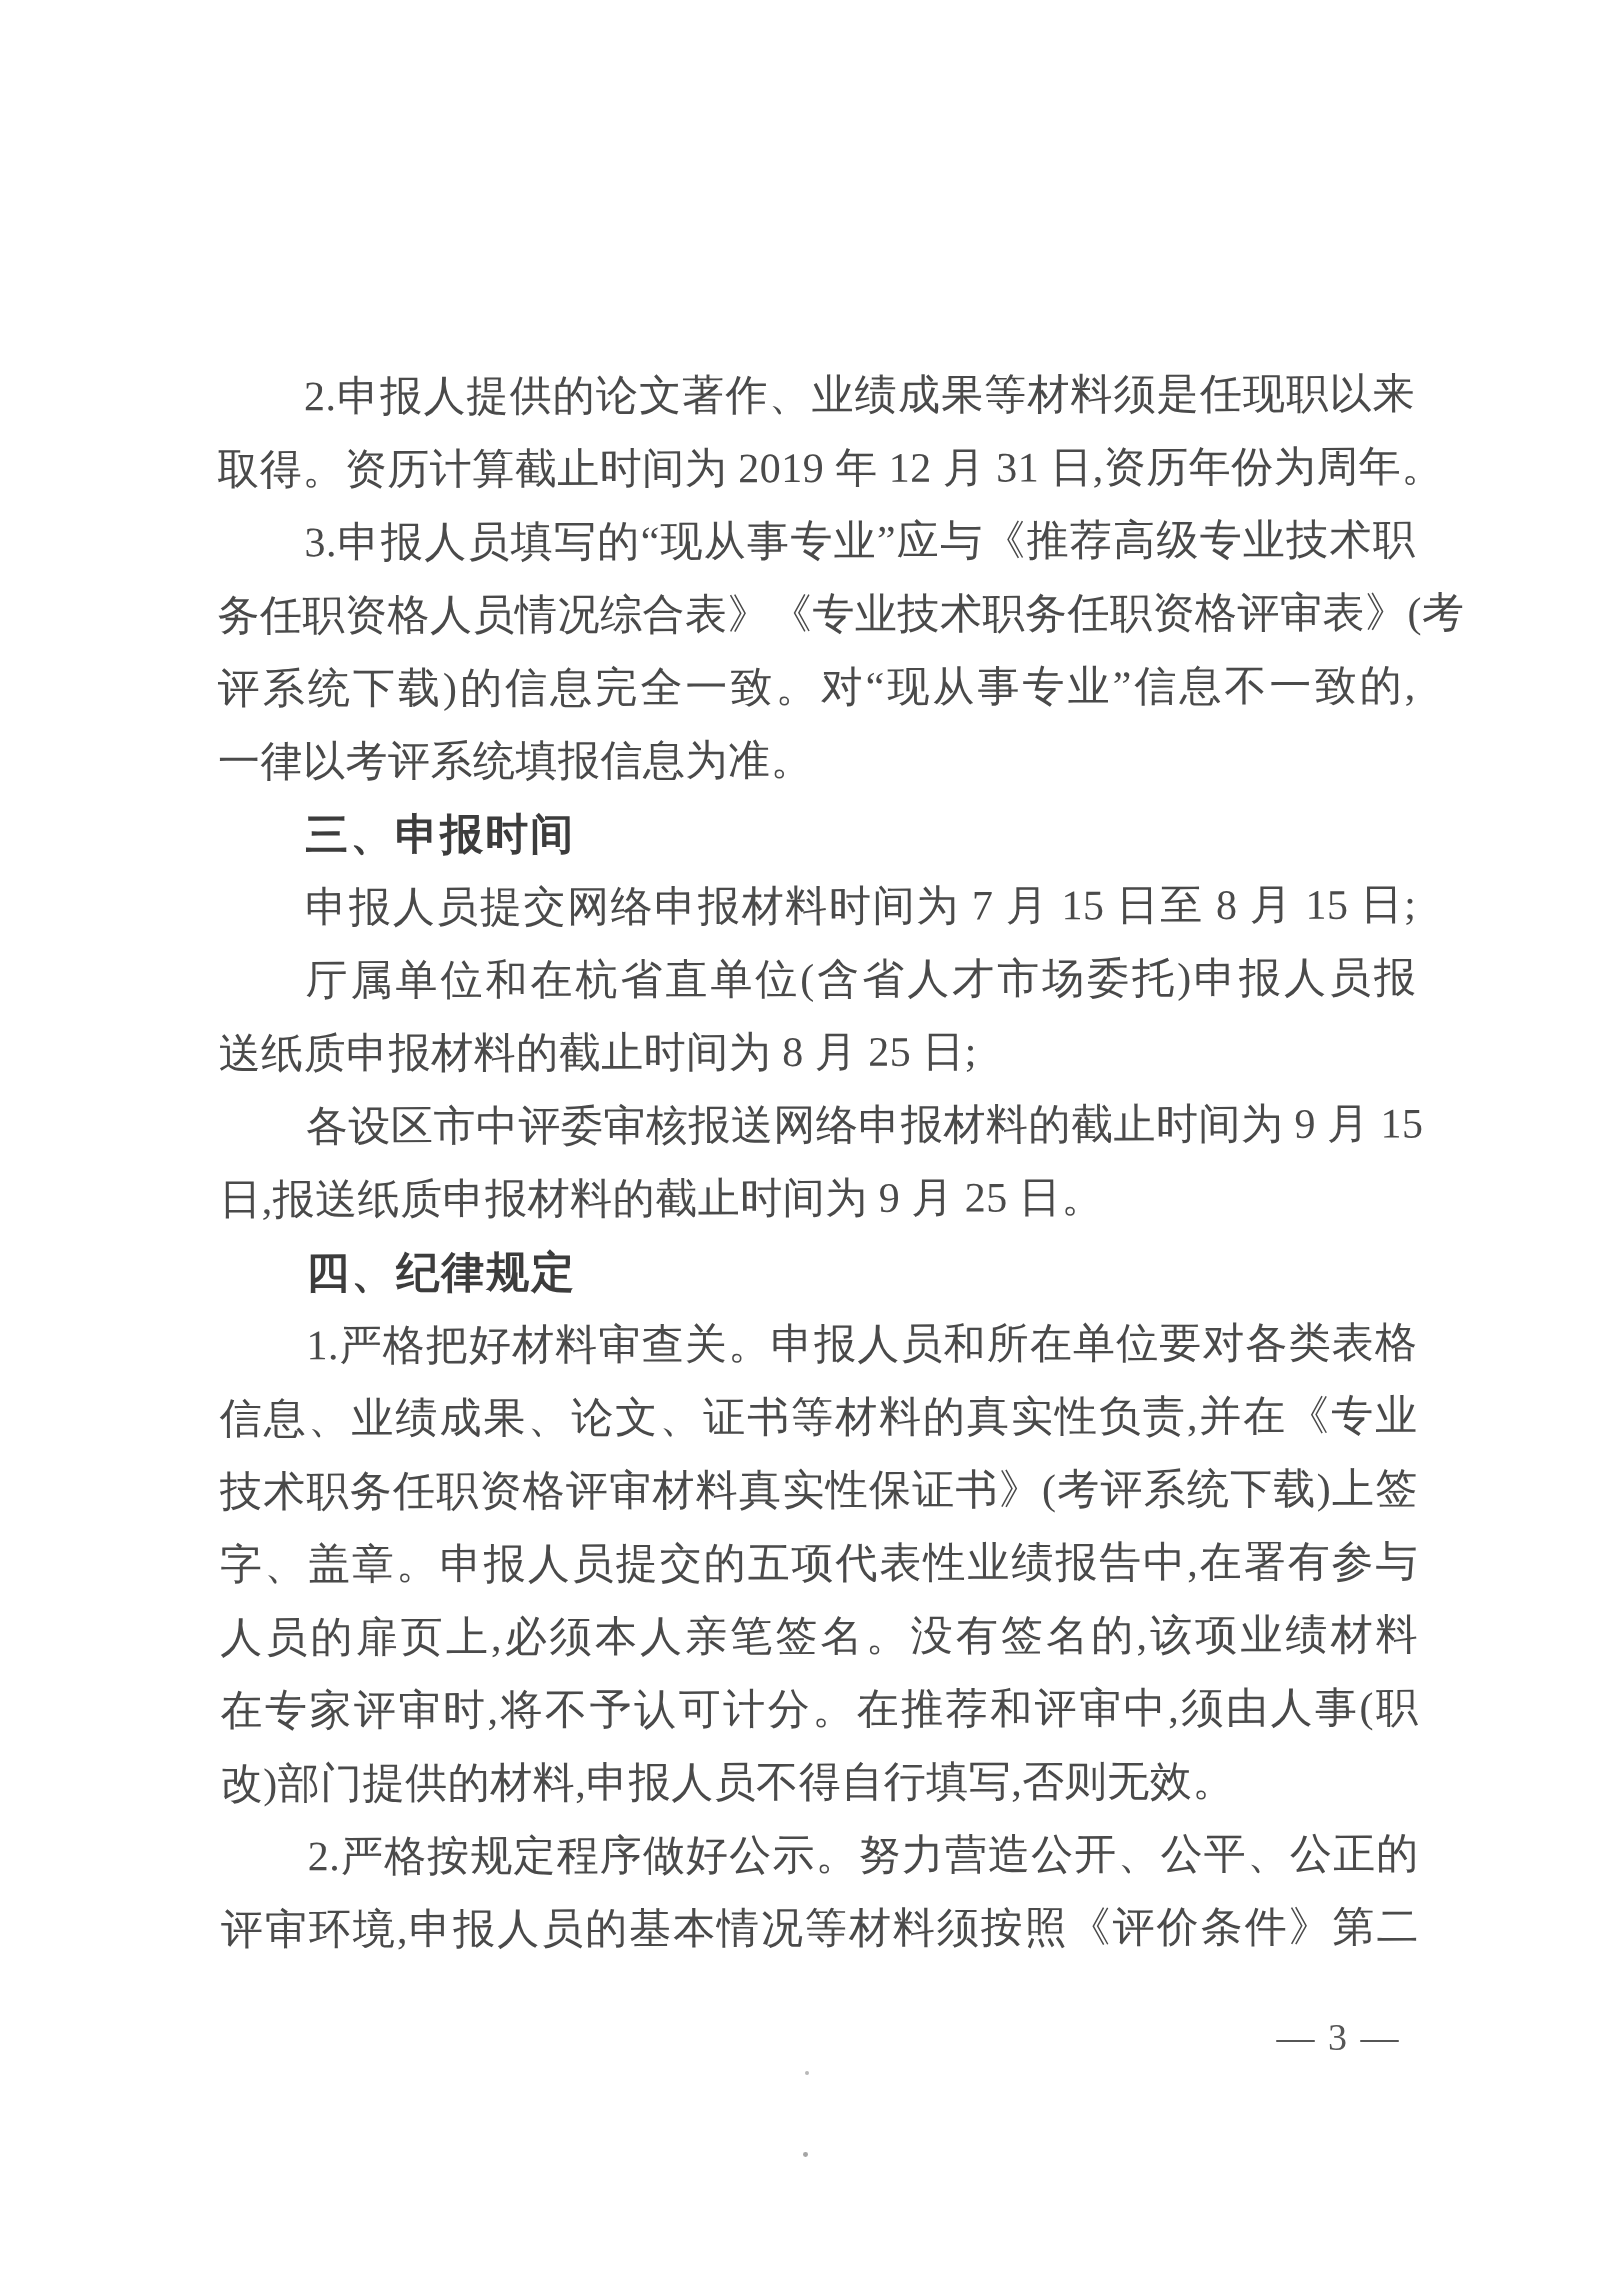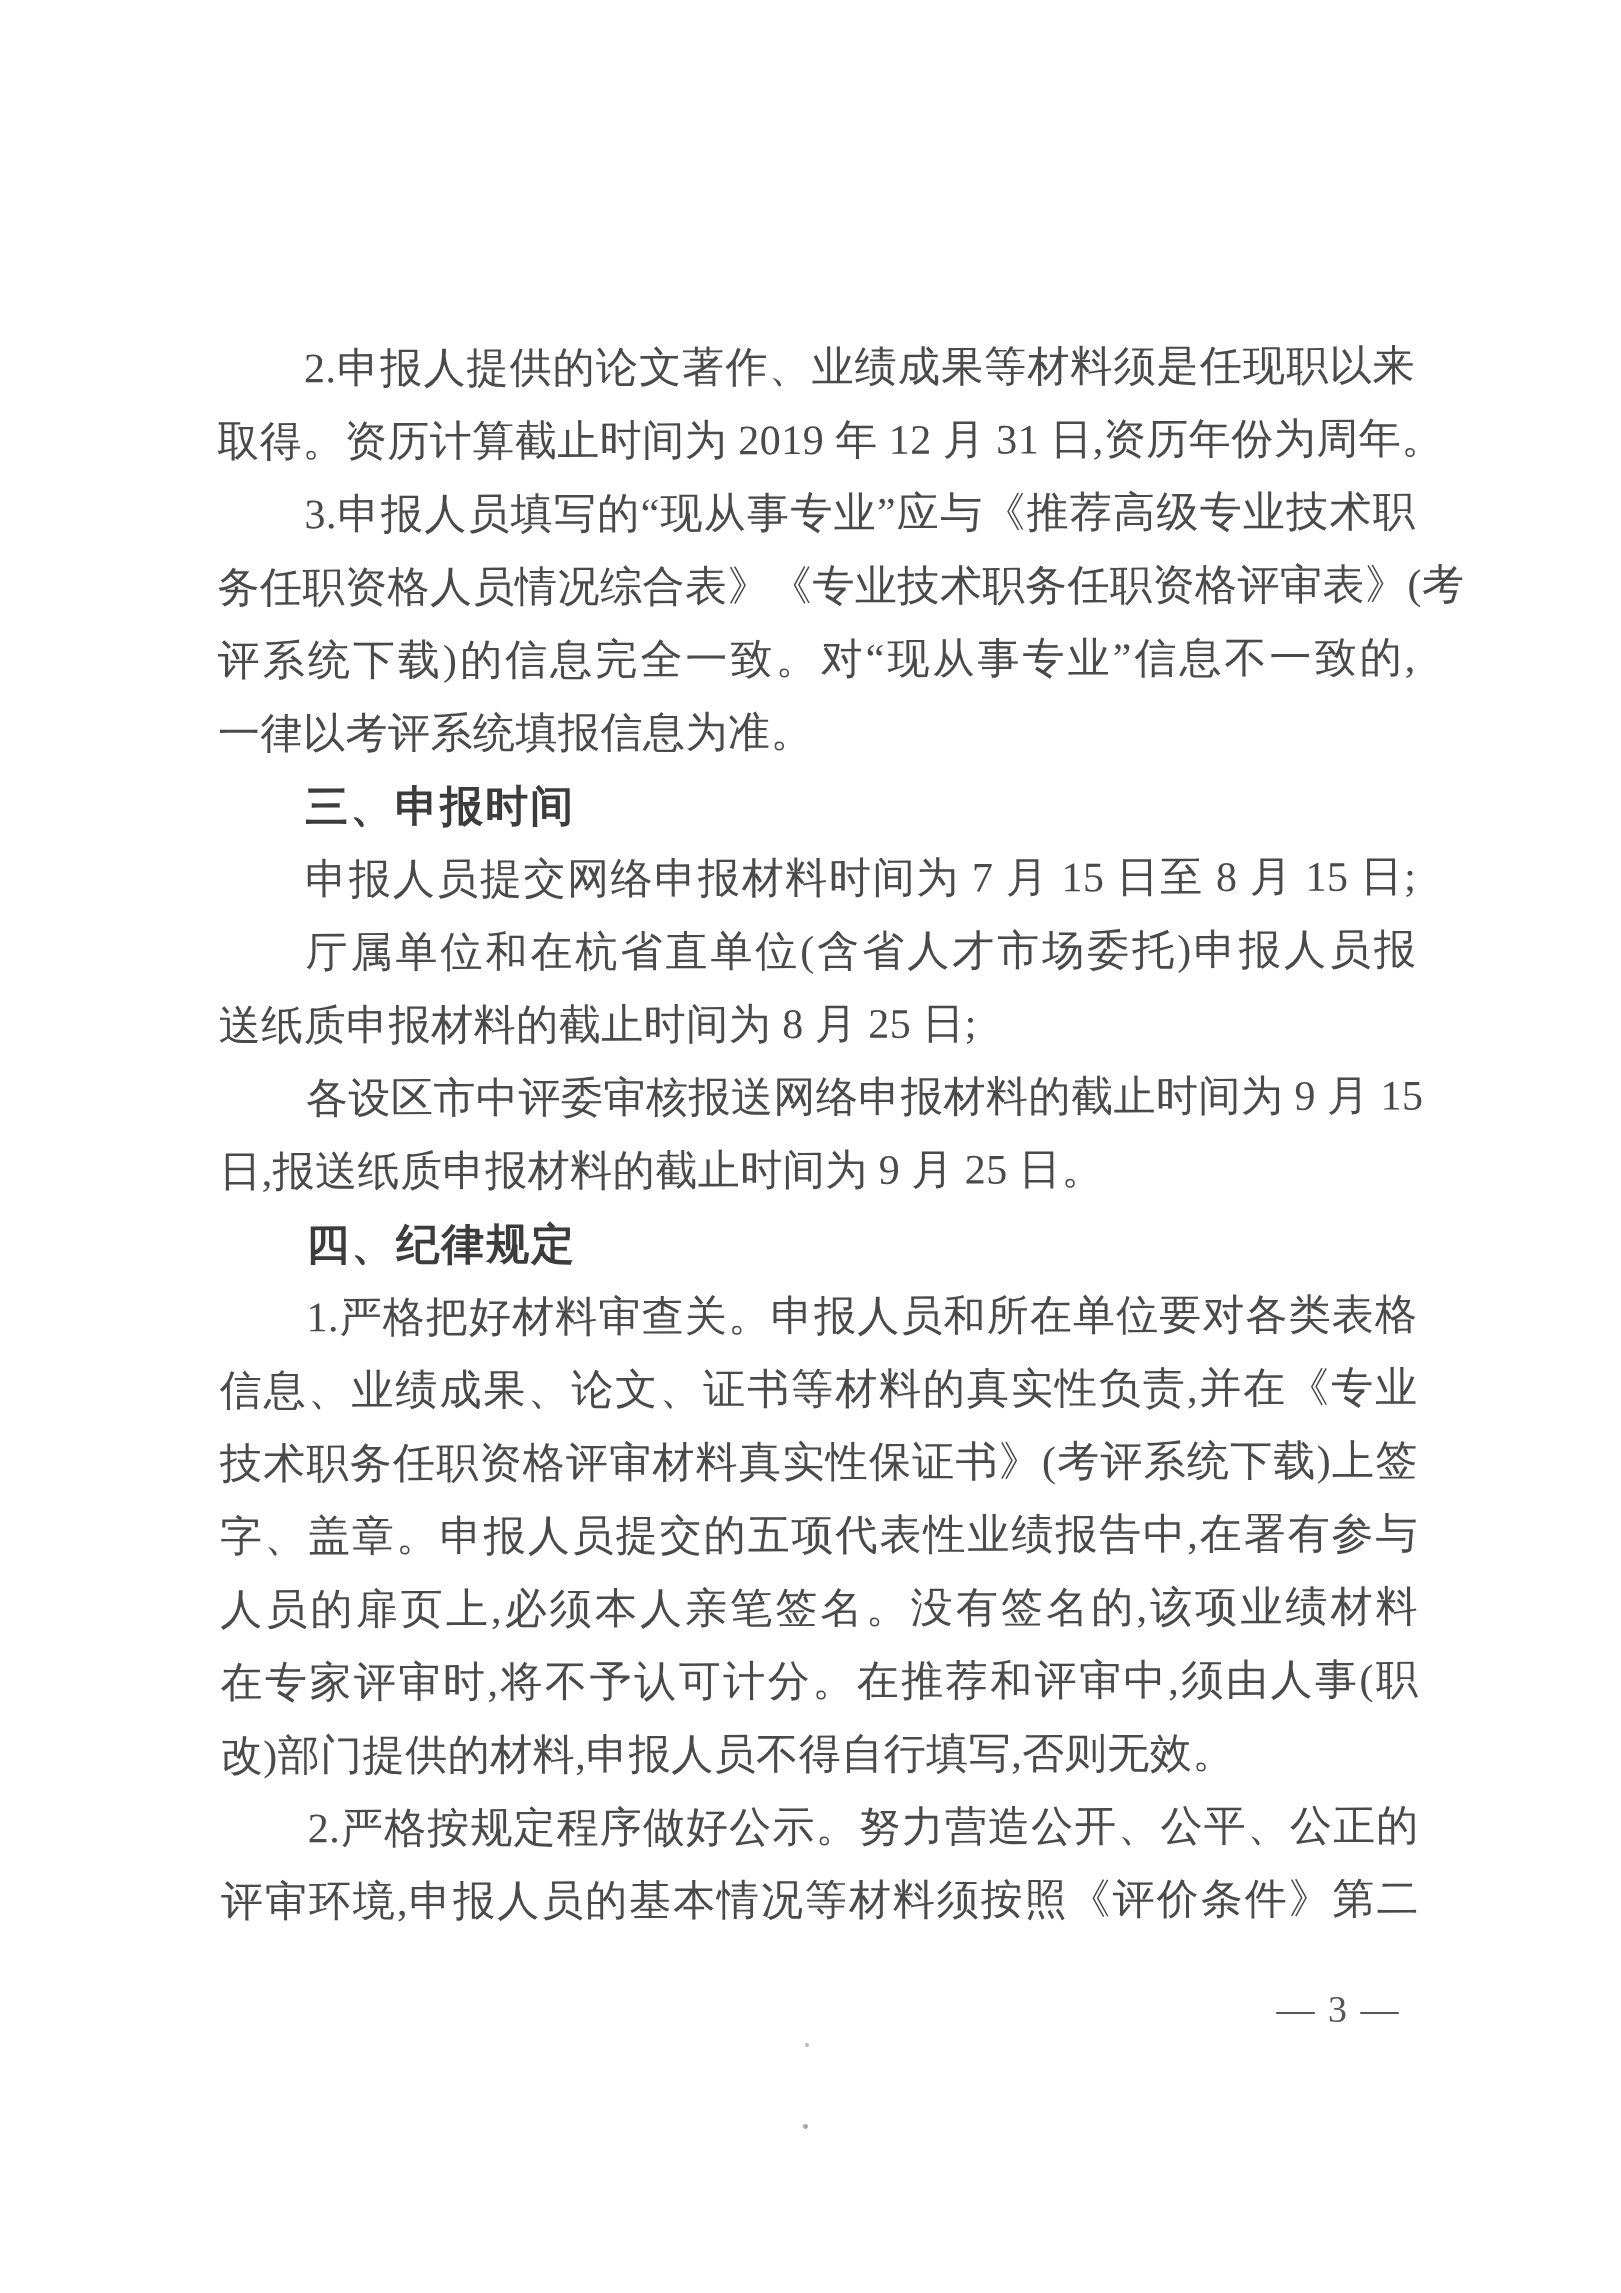--- a/index.html
+++ b/index.html
@@ -13,20 +13,21 @@
   body{
     width:1621px;height:2294px;
     background:var(--paper);
     overflow:hidden;
     font-family:"Liberation Serif","DejaVu Serif",serif;
   }
   .page{
     position:relative;
     width:1621px;height:2258px;
     background:var(--paper);
+    margin-top:28px;
   }
   .doc-body{
     position:absolute;
     left:219px;top:331px;
     width:1198px;
     transform:rotate(-0.15deg);
     transform-origin:50% 50%;
   }
   .line{
     height:73px;

